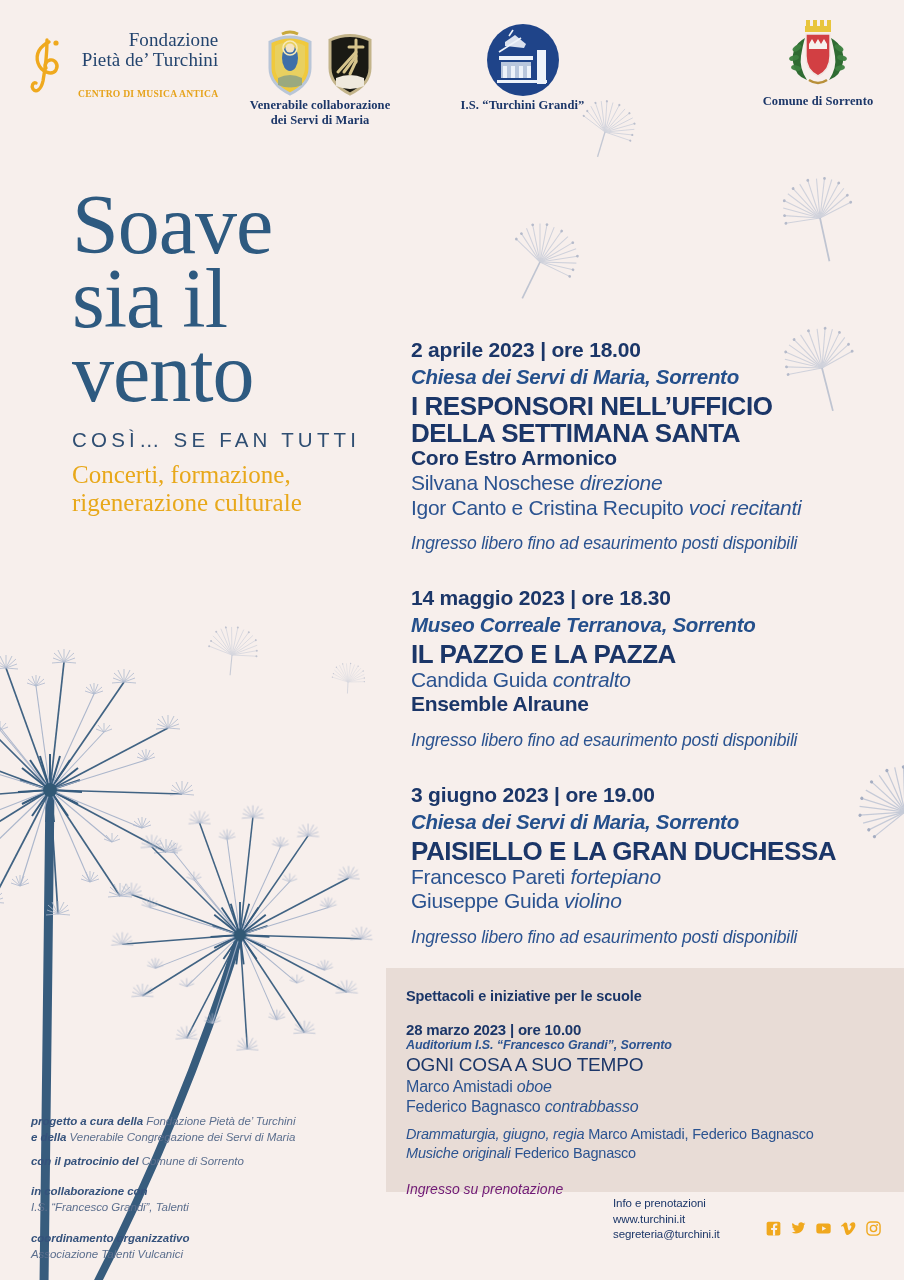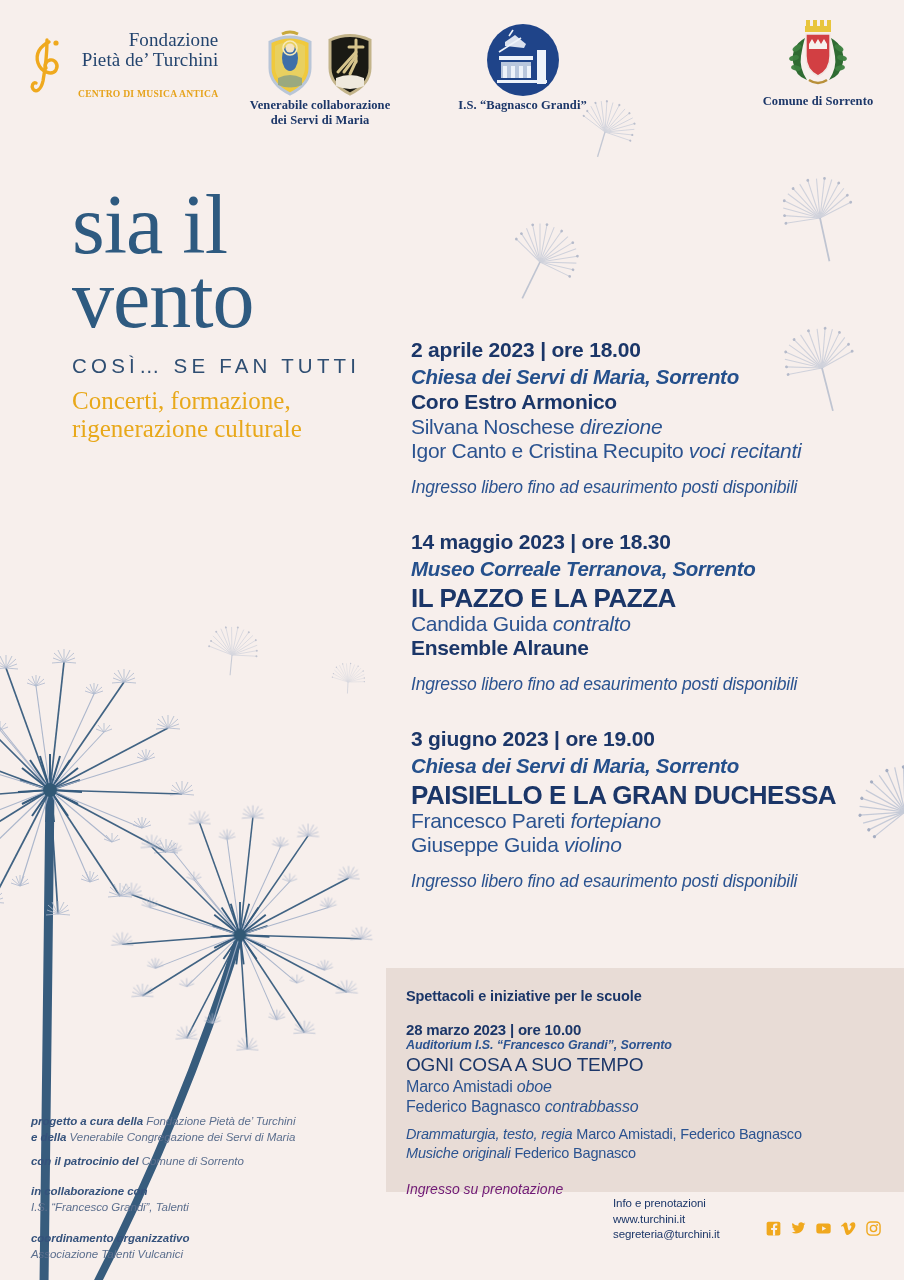--- a/index.html
+++ b/index.html
@@ -550,21 +550,21 @@
             <rect x="42" y="44" width="4" height="12"></rect>
             <rect x="12" y="58" width="50" height="3"></rect>
           </g>
           <g stroke="#eef3fa" stroke-width="1.6" fill="none">
             <path d="M14 30 l22 -14"></path>
               <path d="M24 14 l4 -6"></path>
           </g>
         </svg>
       </div>
       <div class="logo-caption">
-        <div>I.S. “Bagnasco Grandi”</div>
+        <div>I.S. “Turchini Grandi”</div>
       </div>
     </div>
 
     <div class="logo-block" id="logo-comune">
       <div class="crest-row">
         <svg width="78" height="76" viewBox="0 0 78 76">
 
           <path d="M26 8 h26 v6 h-26 z" fill="#e8c53c"></path>
           <g fill="#e8c53c">
             <rect x="27" y="2" width="4" height="7"></rect>
@@ -593,32 +593,37 @@
           <path d="M30 62 q9 6 18 0" stroke="#b8903a" stroke-width="2.4" fill="none"></path>
         </svg>
       </div>
       <div class="logo-caption">
         <div>Comune di Sorrento</div>
       </div>
     </div>
   </div>
 
   <div id="title-block">
+    <div class="title-line">Soave</div>
     <div class="title-line">sia il</div>
     <div class="title-line">vento</div>
     <div id="subtitle-cosi">COSÌ… SE FAN TUTTI</div>
     <div class="tagline" id="tagline-1">Concerti, formazione,</div>
     <div class="tagline">rigenerazione culturale</div>
   </div>
 
   <div id="events">
 
     <div class="event">
       <div class="ev-date">2 aprile 2023 | ore 18.00</div>
       <div class="ev-venue">Chiesa dei Servi di Maria, Sorrento</div>
+      <div class="ev-title">
+        <div>I RESPONSORI NELL’UFFICIO</div>
+        <div>DELLA SETTIMANA SANTA</div>
+      </div>
       <div class="ev-performer bold"><span>Coro Estro Armonico</span><em></em></div>
       <div class="ev-performer"><span>Silvana Noschese </span><em>direzione</em></div>
       <div class="ev-performer"><span>Igor Canto e Cristina Recupito </span><em>voci recitanti</em></div>
       <div class="ev-note">Ingresso libero fino ad esaurimento posti disponibili</div>
     </div>
 
     <div class="event">
       <div class="ev-date">14 maggio 2023 | ore 18.30</div>
       <div class="ev-venue">Museo Correale Terranova, Sorrento</div>
       <div class="ev-title">
@@ -641,21 +646,21 @@
     </div>
   </div>
 
   <div id="schools">
     <div id="schools-heading">Spettacoli e iniziative per le scuole</div>
     <div class="sc-date">28 marzo 2023 | ore 10.00</div>
     <div class="sc-venue">Auditorium I.S. “Francesco Grandi”, Sorrento</div>
     <div class="sc-title">OGNI COSA A SUO TEMPO</div>
     <div class="sc-line"><span>Marco Amistadi </span><em>oboe</em></div>
     <div class="sc-line"><span>Federico Bagnasco </span><em>contrabbasso</em></div>
-    <div class="sc-credit"><em>Drammaturgia, testo, regia</em><span> Marco Amistadi, Federico Bagnasco</span></div>
+    <div class="sc-credit"><em>Drammaturgia, giugno, regia</em><span> Marco Amistadi, Federico Bagnasco</span></div>
     <div class="sc-credit" style="margin-top:0"><em>Musiche originali</em><span> Federico Bagnasco</span></div>
     <div class="sc-note">Ingresso su prenotazione</div>
   </div>
 
   <div id="credits">
     <div class="cr-line"><b>progetto a cura della</b><span> Fondazione Pietà de’ Turchini</span></div>
     <div class="cr-line"><b>e della</b><span> Venerabile Congregazione dei Servi di Maria</span></div>
     <div class="cr-line" style="margin-top:7px"><b>con il patrocinio del</b><span> Comune di Sorrento</span></div>
     <div class="cr-group">
       <div class="cr-line"><b>in collaborazione con</b></div>

